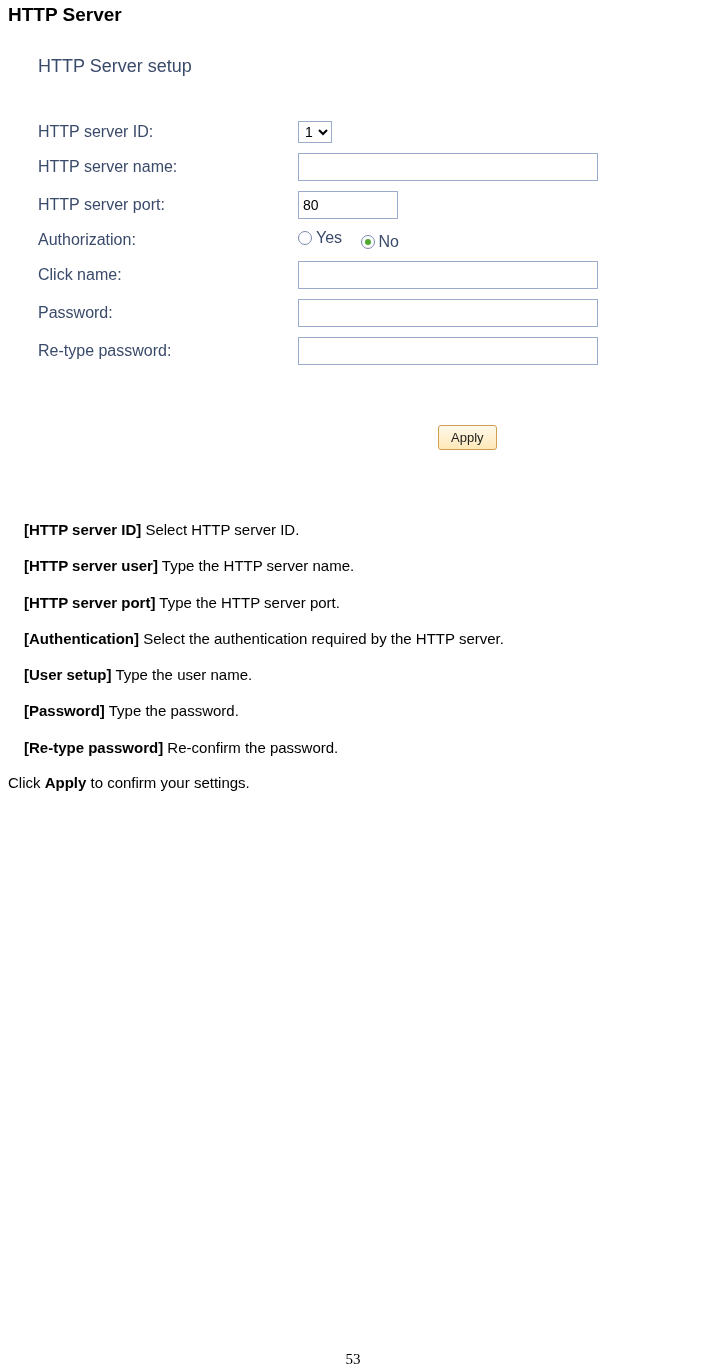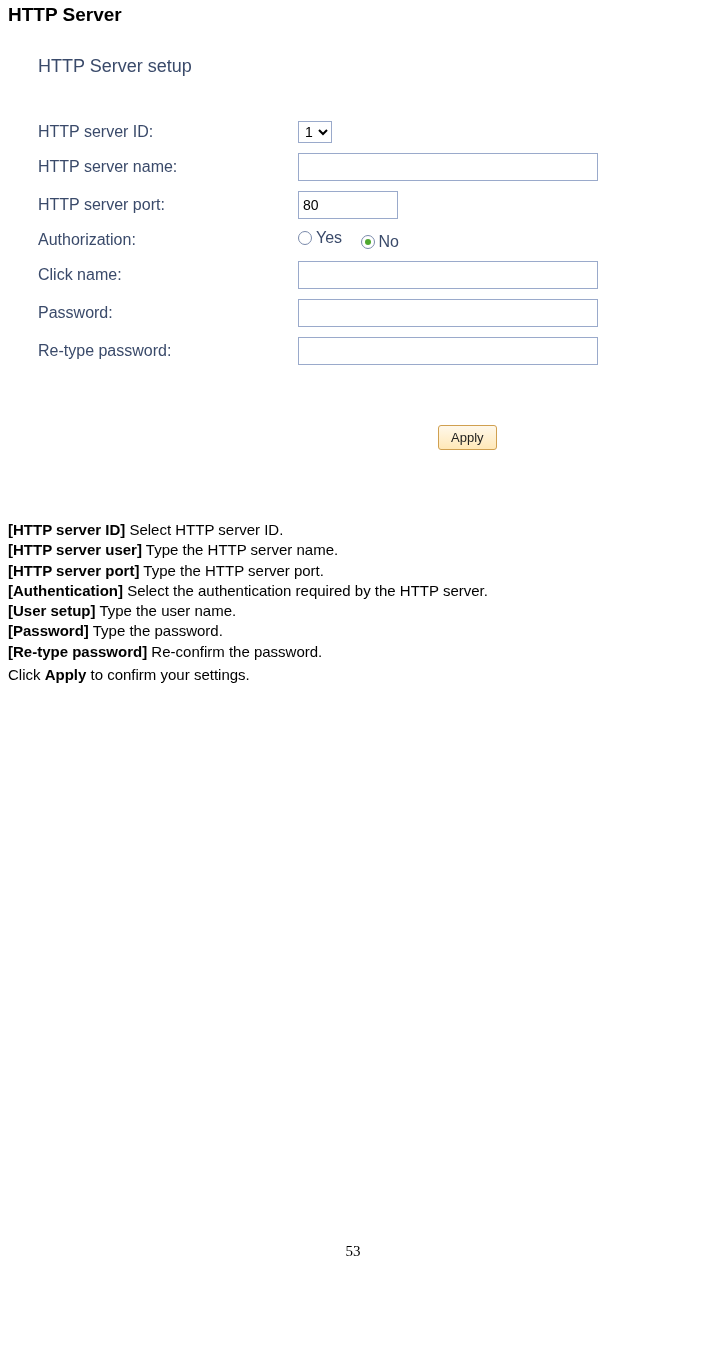--- a/index.html
+++ b/index.html
@@ -105,21 +105,21 @@
       padding: 4px 12px;
       border-radius: 3px;
       cursor: pointer;
     }
     .descriptions {
       margin-top: 70px;
       font-size: 15px;
       line-height: 1.35;
     }
     .descriptions p {
-      margin: 0;
+      margin: 16px;
     }
     .desc-label {
       font-weight: bold;
     }
     .closing {
       margin-top: 4px;
       font-size: 15px;
     }
     .page-number {
       text-align: center;

